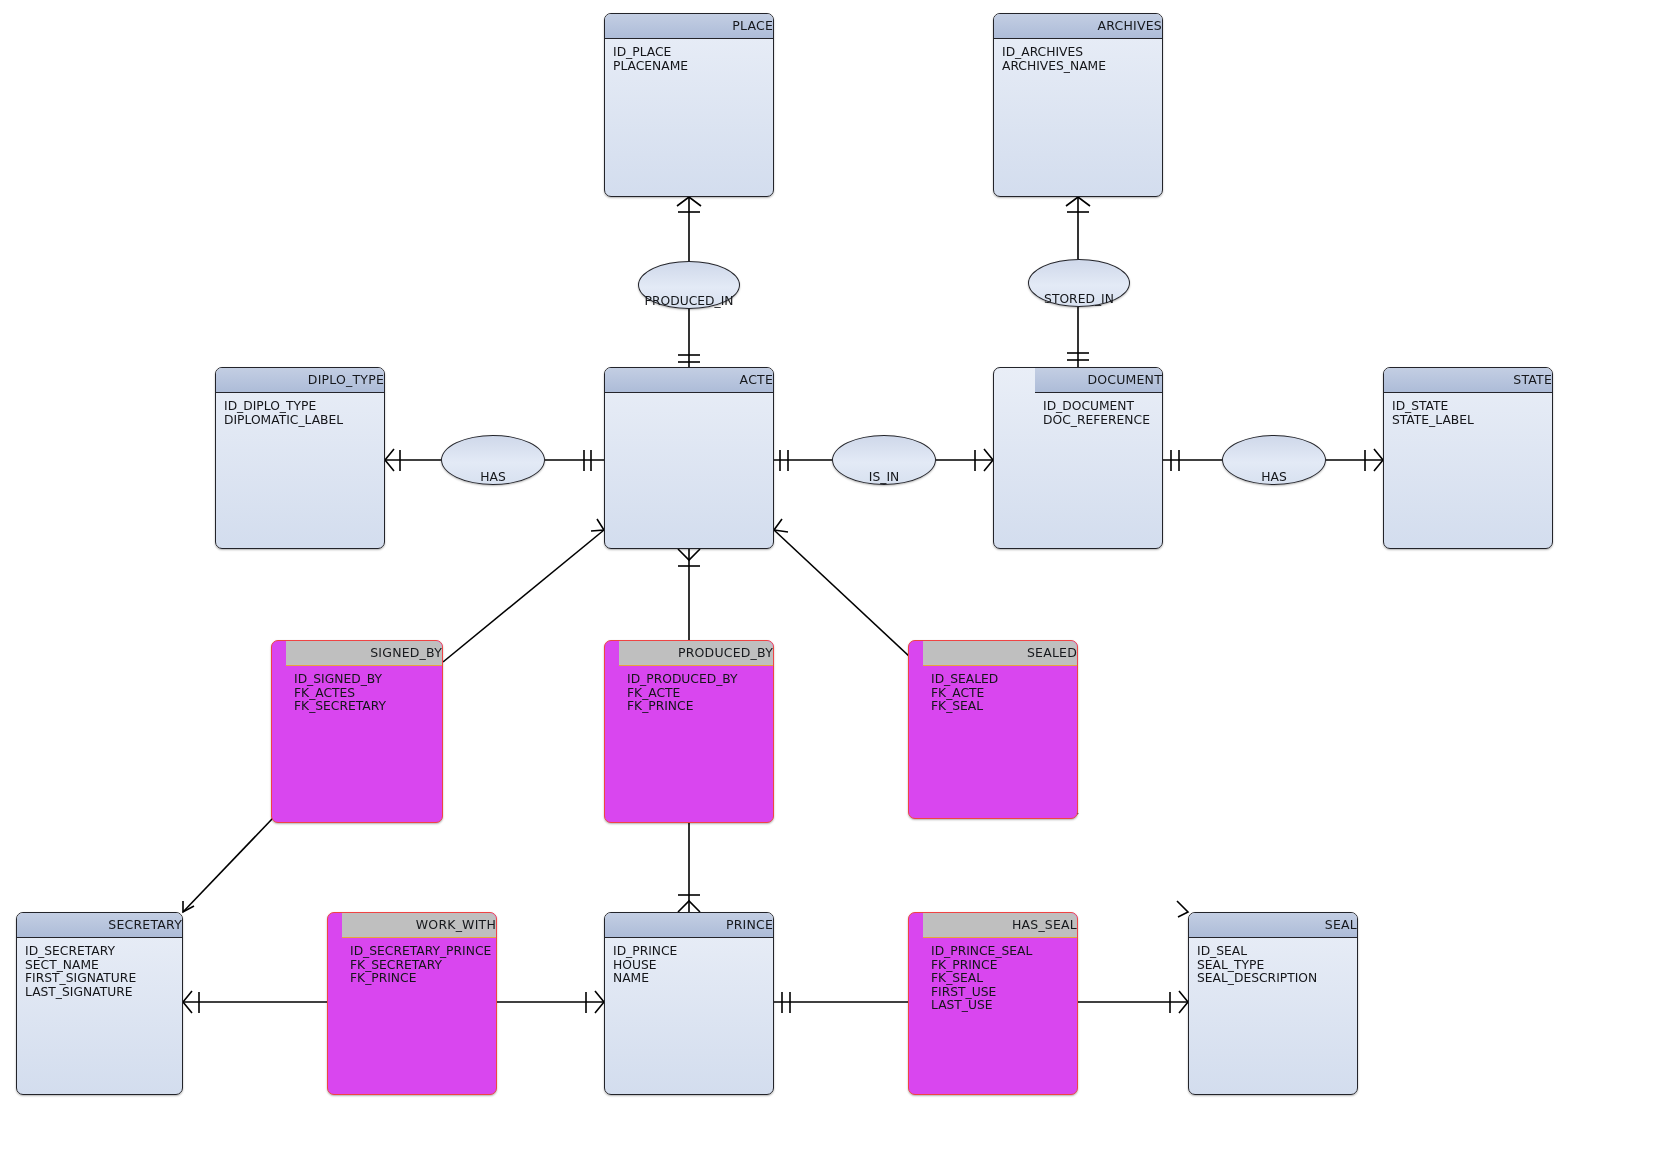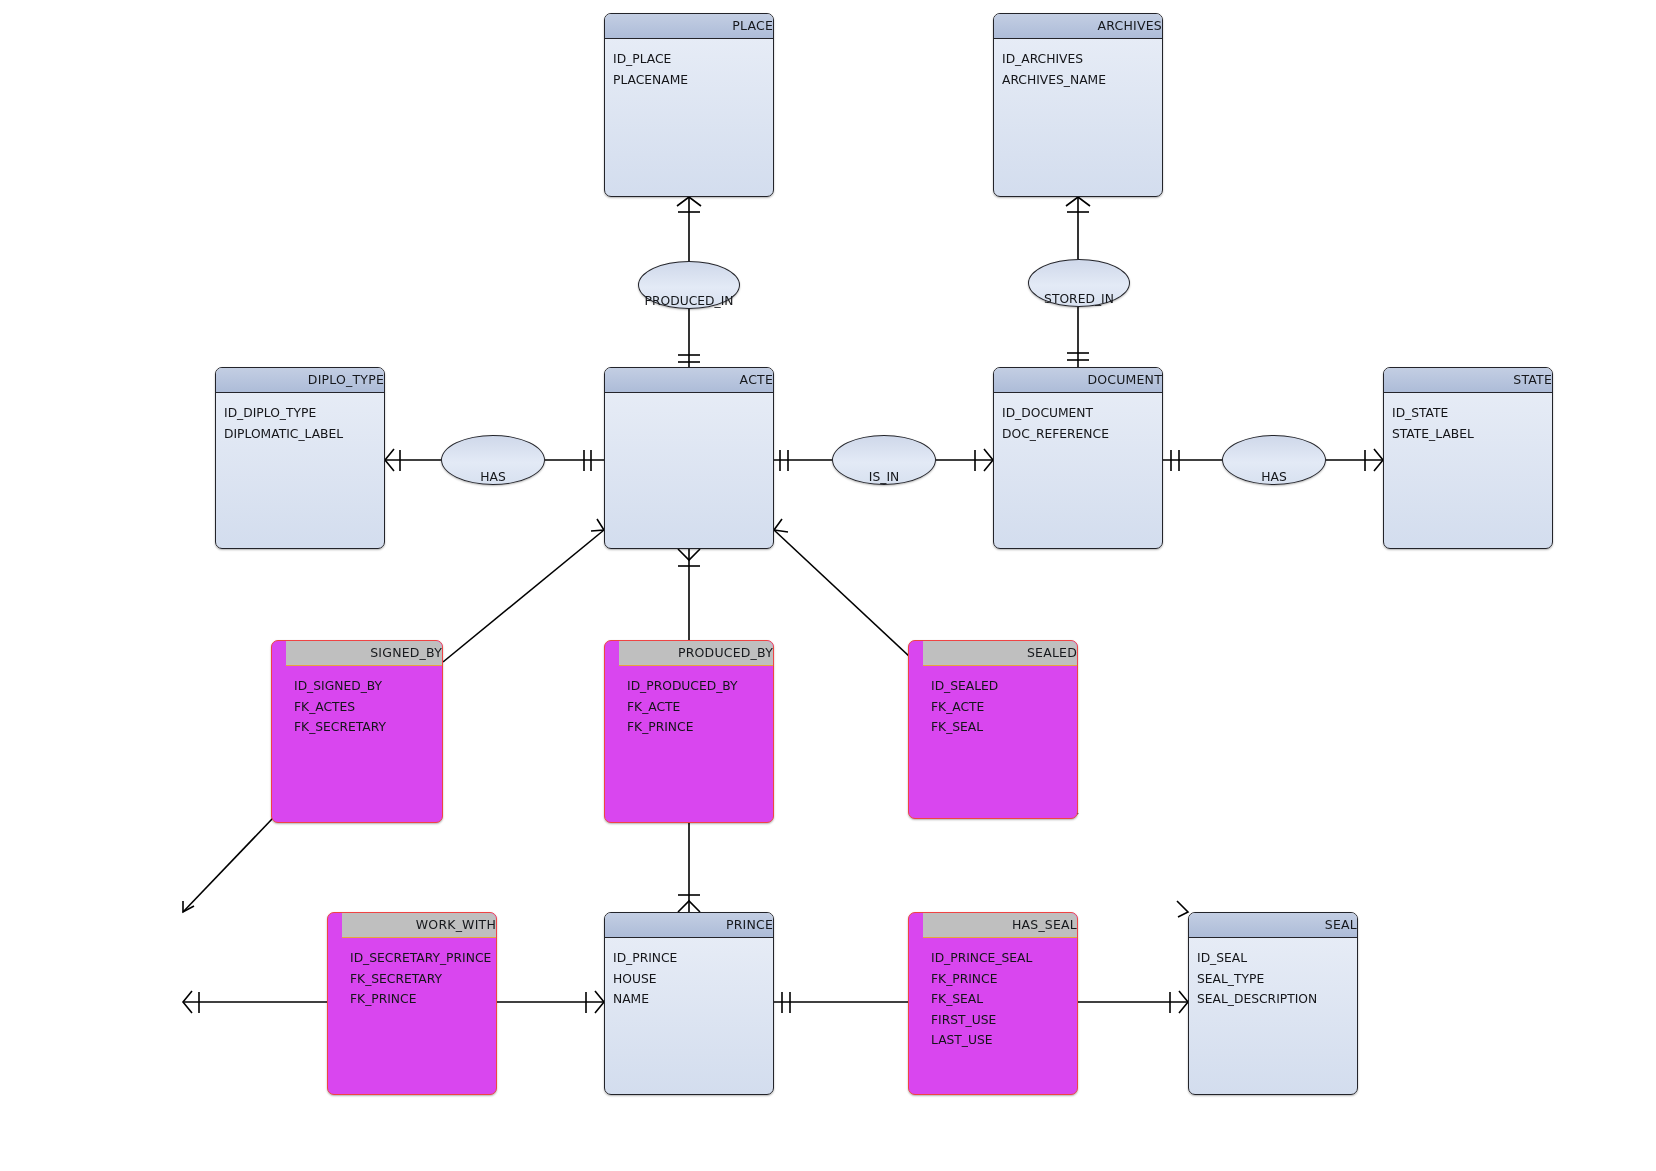--- a/index.html
+++ b/index.html
@@ -43,21 +43,21 @@
     border-bottom:1px solid #23242a;
     letter-spacing:.2px;
     white-space:nowrap;
   }
   .entity .eattrs{
     padding:7px 8px 6px 8px;
     font-size:12.3px;
     line-height:13.5px;
     color:#141519;
   }
-  .entity .eattrs div{white-space:nowrap;margin-top:7px;}
+  .entity .eattrs div{white-space:nowrap;}
 
   
   .entity.assoc{
     border:1px solid #ef4444;
     background:#d946ef;
     box-shadow:0 1px 2px rgba(0,0,0,.30);
     padding-left:14px;
   }
   .entity.assoc .etitle{
     background:#bfbfbf;
@@ -183,21 +183,21 @@
     <div class="eattrs">
       <div>ID_DIPLO_TYPE</div>
       <div>DIPLOMATIC_LABEL</div>
     </div>
   </div>
 
   <div class="entity" style="left:604px;top:367px;width:170px;height:182px;">
     <div class="etitle">ACTE</div>
   </div>
 
-  <div class="entity" style="left:993px;top:367px;width:170px;height:182px;">
+  <div class="entity" style="left:993px;top:367px;width:170px;height:182px;padding-left:41px;">
     <div class="etitle">DOCUMENT</div>
     <div class="eattrs">
       <div>ID_DOCUMENT</div>
       <div>DOC_REFERENCE</div>
     </div>
   </div>
 
   <div class="entity" style="left:1383px;top:367px;width:170px;height:182px;">
     <div class="etitle">STATE</div>
     <div class="eattrs">
@@ -226,20 +226,29 @@
 
   <div class="entity assoc" style="left:908px;top:640px;width:170px;height:179px;">
     <div class="etitle">SEALED</div>
     <div class="eattrs">
       <div>ID_SEALED</div>
       <div>FK_ACTE</div>
       <div>FK_SEAL</div>
     </div>
   </div>
 
+  <div class="entity" style="left:16px;top:912px;width:167px;height:183px;">
+    <div class="etitle">SECRETARY</div>
+    <div class="eattrs">
+      <div>ID_SECRETARY</div>
+      <div>SECT_NAME</div>
+      <div>FIRST_SIGNATURE</div>
+      <div>LAST_SIGNATURE</div>
+    </div>
+  </div>
 
   <div class="entity assoc" style="left:327px;top:912px;width:170px;height:183px;">
     <div class="etitle">WORK_WITH</div>
     <div class="eattrs">
       <div>ID_SECRETARY_PRINCE</div>
       <div>FK_SECRETARY</div>
       <div>FK_PRINCE</div>
     </div>
   </div>
 

